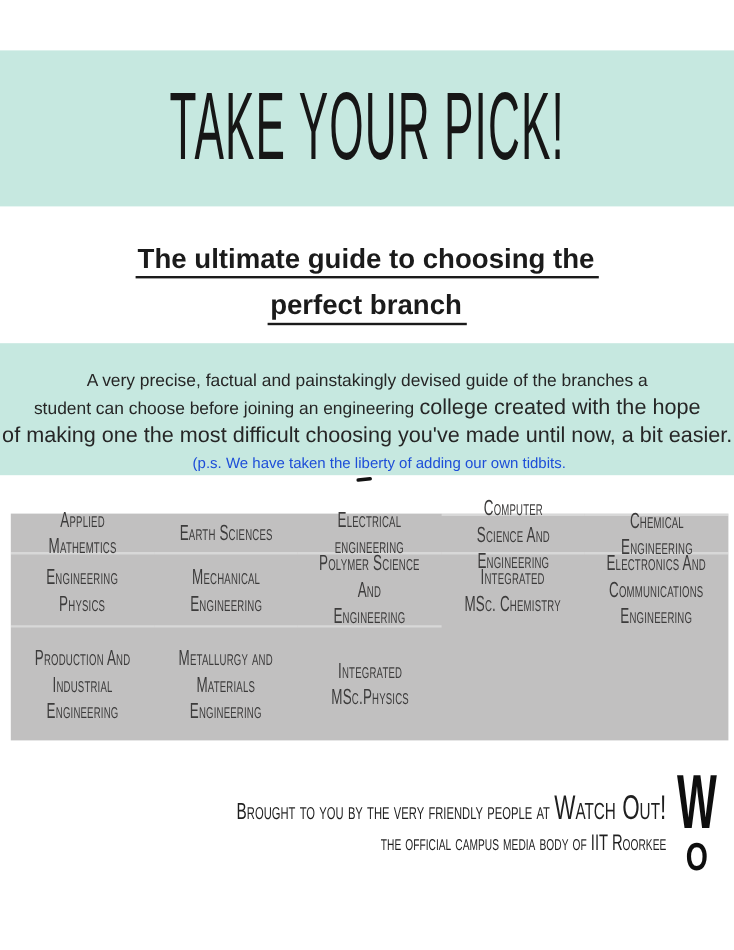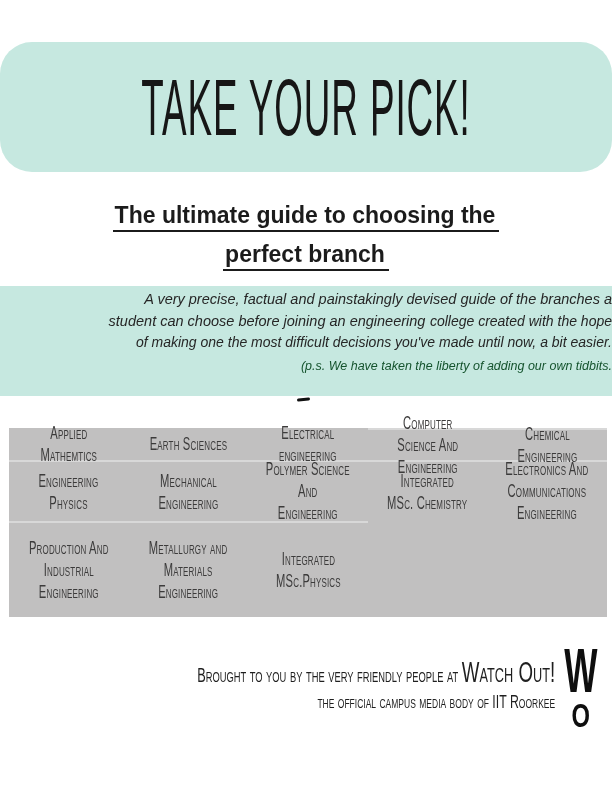--- a/index.html
+++ b/index.html
@@ -5,46 +5,46 @@
   * { margin:0; padding:0; box-sizing:border-box; }
   html,body { background:#ffffff; }
   .page {
     position:relative; width:612px; height:792px; background:#ffffff;
     overflow:hidden; font-family:"Liberation Sans", sans-serif; color:#1d1d1d;
   }
 
   
   .banner {
     position:absolute; left:0; top:42px; width:612px; height:130px;
-    background:#c6e8e0; display:flex; align-items:center; justify-content:center;border-radius:32px;
+    background:#c6e8e0; display:flex; align-items:center; justify-content:center;
   }
   .title {
     font-size:40px; font-weight:400; color:#161616; white-space:nowrap;
     letter-spacing:1px; transform:scale(0.92, 2.0);
   }
 
   
   .subtitle {
     position:absolute; left:0; top:202px; width:612px; text-align:center;
     font-weight:bold; font-size:23px; color:#1b1b1b;
   }
   .subtitle .line { margin-bottom:9px; }
   .subtitle .u {
     display:inline-block; border-bottom:2px solid #1b1b1b; padding:0 4px 1px 2px;
   }
 
   
   .intro {
     position:absolute; left:0; top:286px; width:612px; height:110px;
-    background:#c6e8e0; text-align:right; color:#262626; padding-top:3px;font-style:italic;
+    background:#c6e8e0; text-align:center; color:#262626; padding-top:22px;
   }
   .intro .iline { line-height:21px; white-space:nowrap; }
   .f1 { font-size:14.5px; }
-  .f2 { font-size:14px; }
-  .ps { margin-top:6px; color:#14532d;margin-left:20px; }
+  .f2 { font-size:18px; }
+  .ps { margin-top:6px; color:#1d4ed8;margin-left:20px; }
   .ps .pline { font-size:12.5px; line-height:15.5px; white-space:nowrap; }
 
   
   .ink-mark {
     position:absolute; left:297px; top:398px; width:13px; height:3px;
     background:#111; border-radius:2px; transform:rotate(-6deg);
   }
 
   
   .branches {
@@ -101,21 +101,21 @@
       <span class="u">The ultimate guide to choosing the</span>
     </div>
     <div class="line">
       <span class="u">perfect branch</span>
     </div>
   </div>
 
   <div class="intro">
     <div class="iline f1">A very precise, factual and painstakingly devised guide of the branches a</div>
     <div class="iline"><span class="f1">student can choose before joining an engineering</span> <span class="f2">college created with the hope</span></div>
-    <div class="iline f2">of making one the most difficult decisions you've made until now, a bit easier.</div>
+    <div class="iline f2">of making one the most difficult choosing you've made until now, a bit easier.</div>
     <div class="ps">
       <div class="pline">(p.s. We have taken the liberty of adding our own tidbits.</div>
     </div>
   </div>
 
   <div class="ink-mark"></div>
 
   <div class="branches">
 
     <div class="cell">

